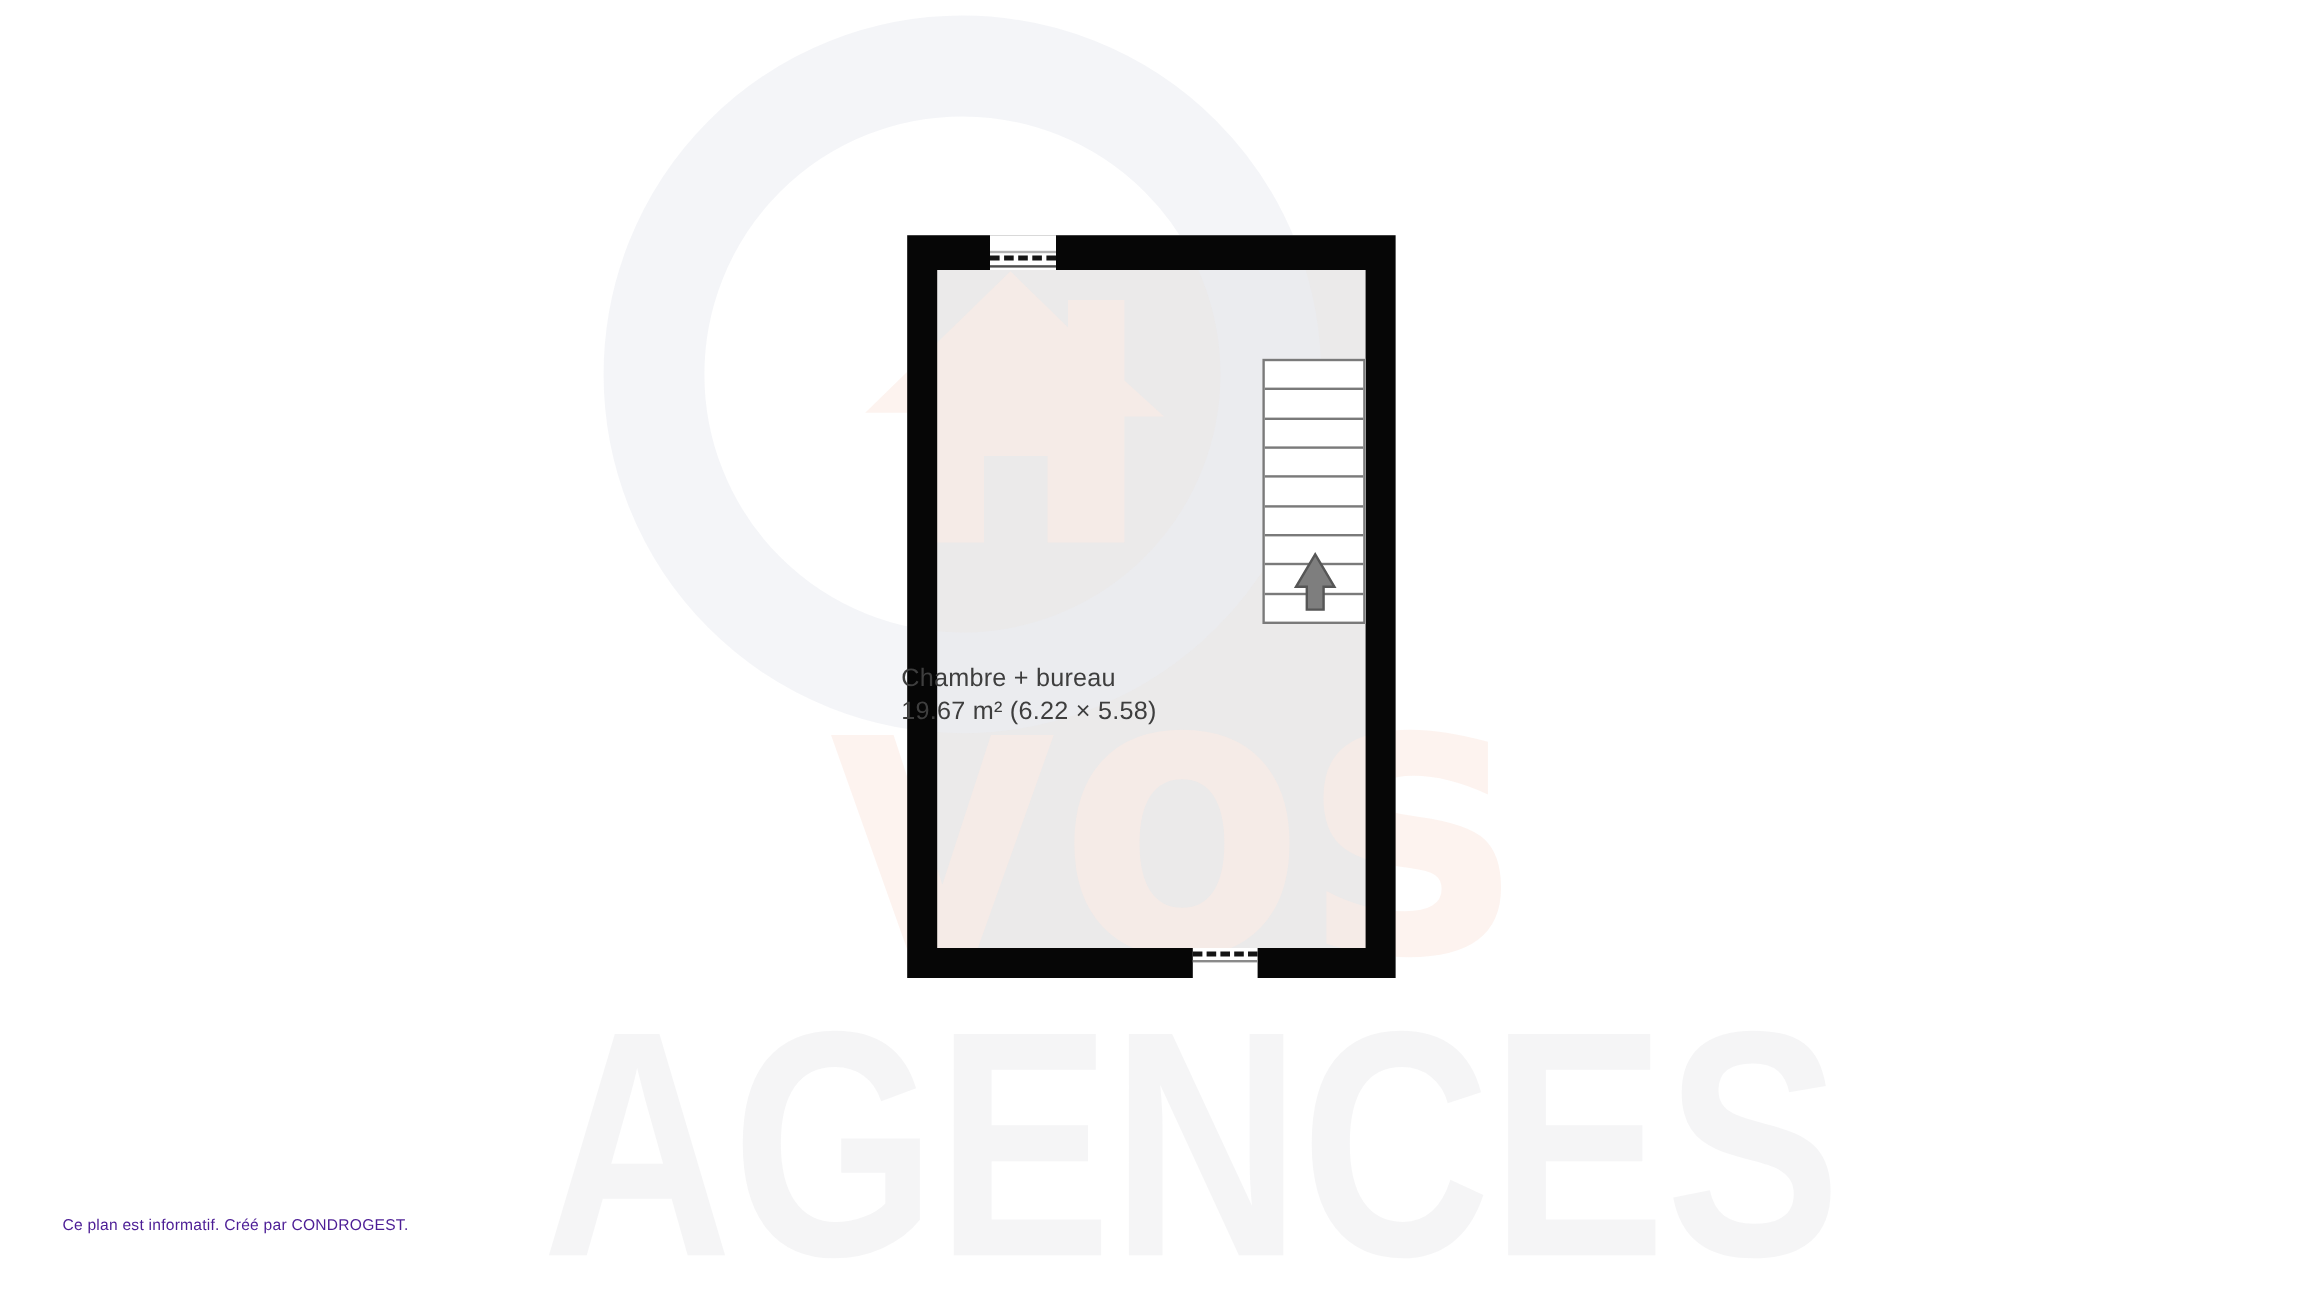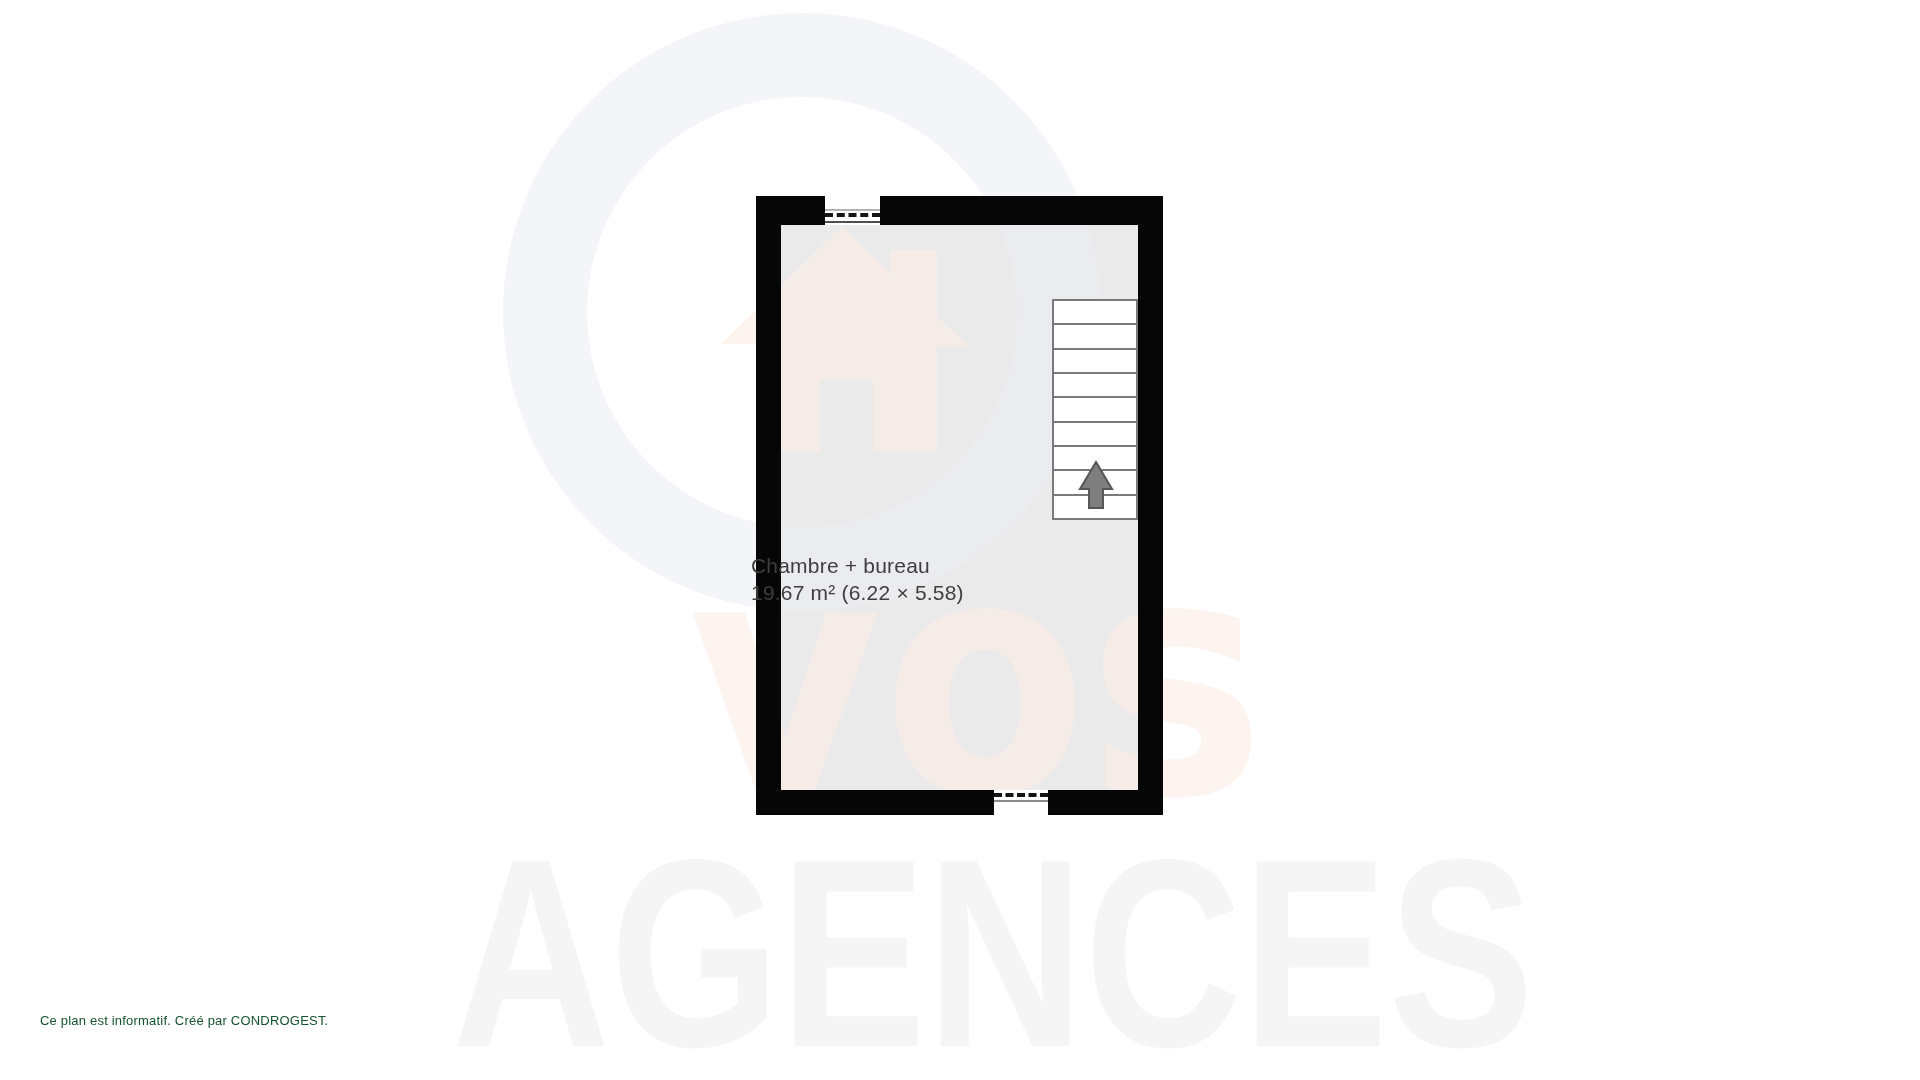--- a/index.html
+++ b/index.html
@@ -79,22 +79,22 @@
     text-align: left;
     color: #3e3e3e;
     font-size: 21px;
     line-height: 27px;
     letter-spacing: 0.2px;
   }
 
   
   .footer-note {
     position: absolute;
-    left: 40px; top: 1013px;
-    color: #14532d;
+    left: 52px; top: 1013px;
+    color: #4c1d95;
     font-size: 13px;
     letter-spacing: 0.2px;
   }
 </style>
 </head>
 <body>
 
 <div class="screen">
 
   <div class="floor"></div>

